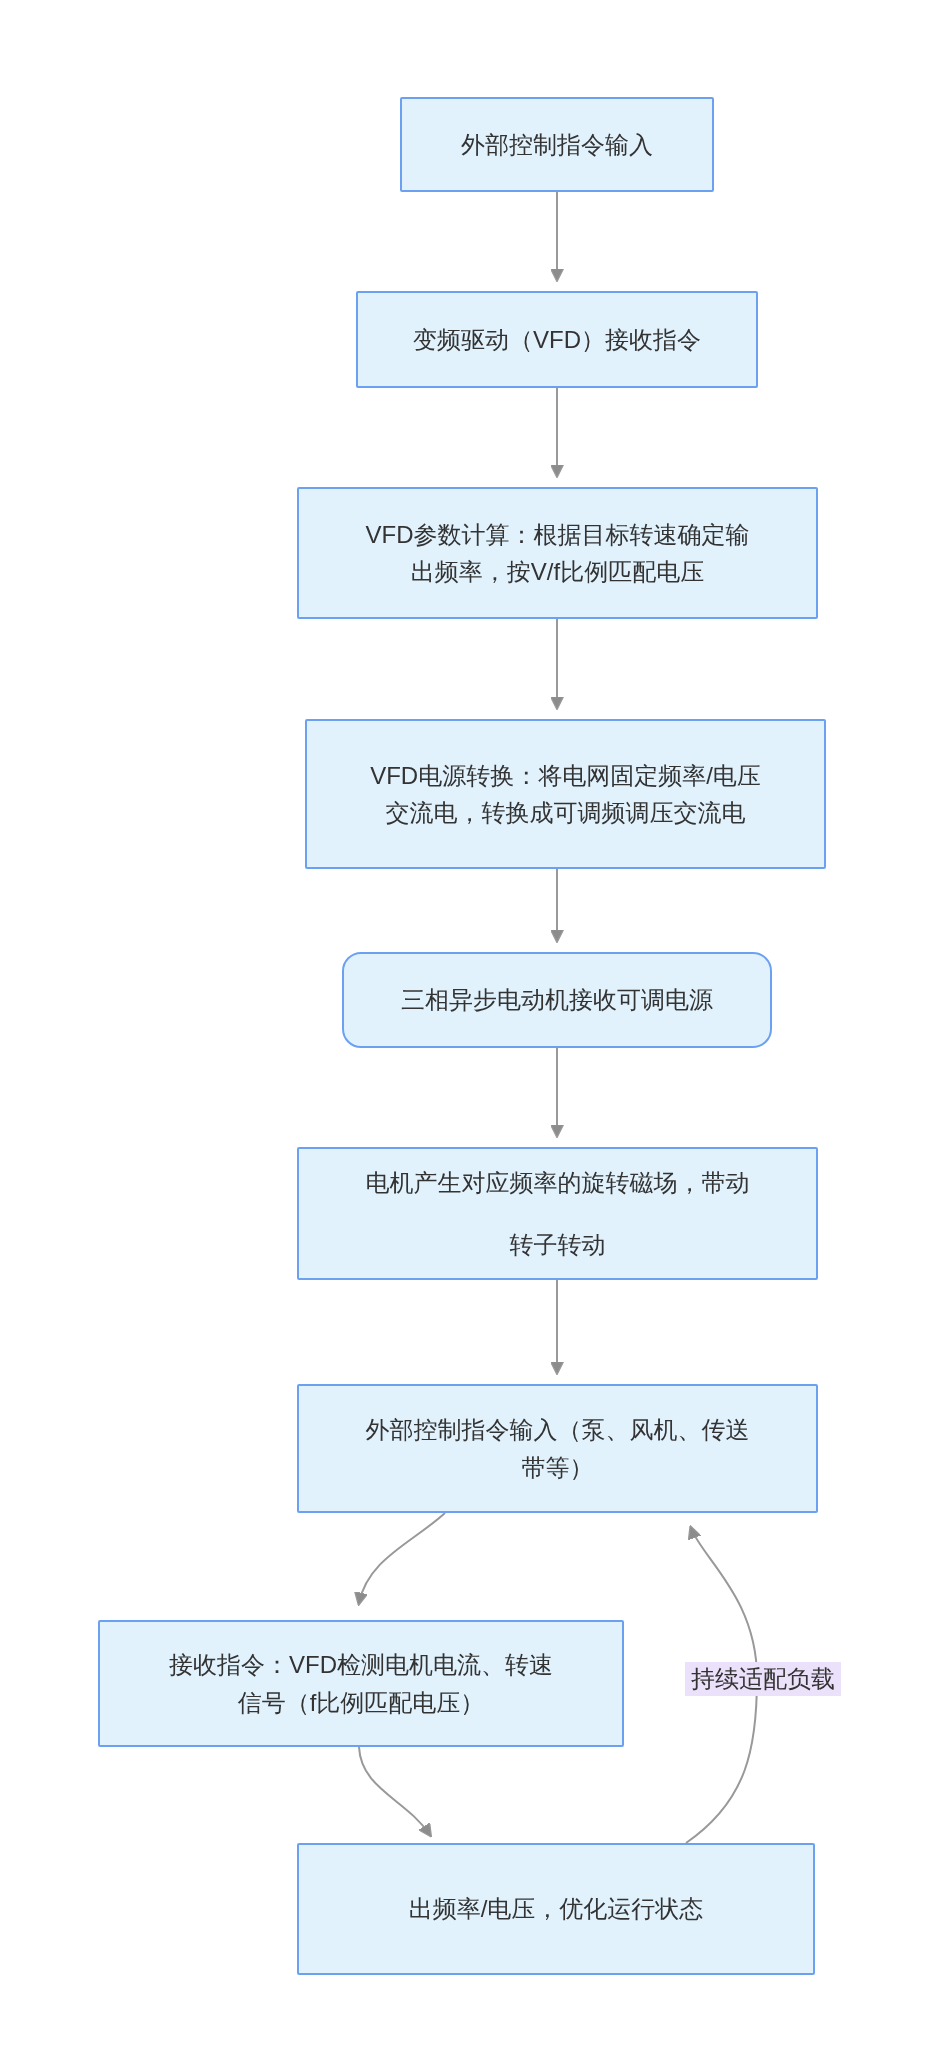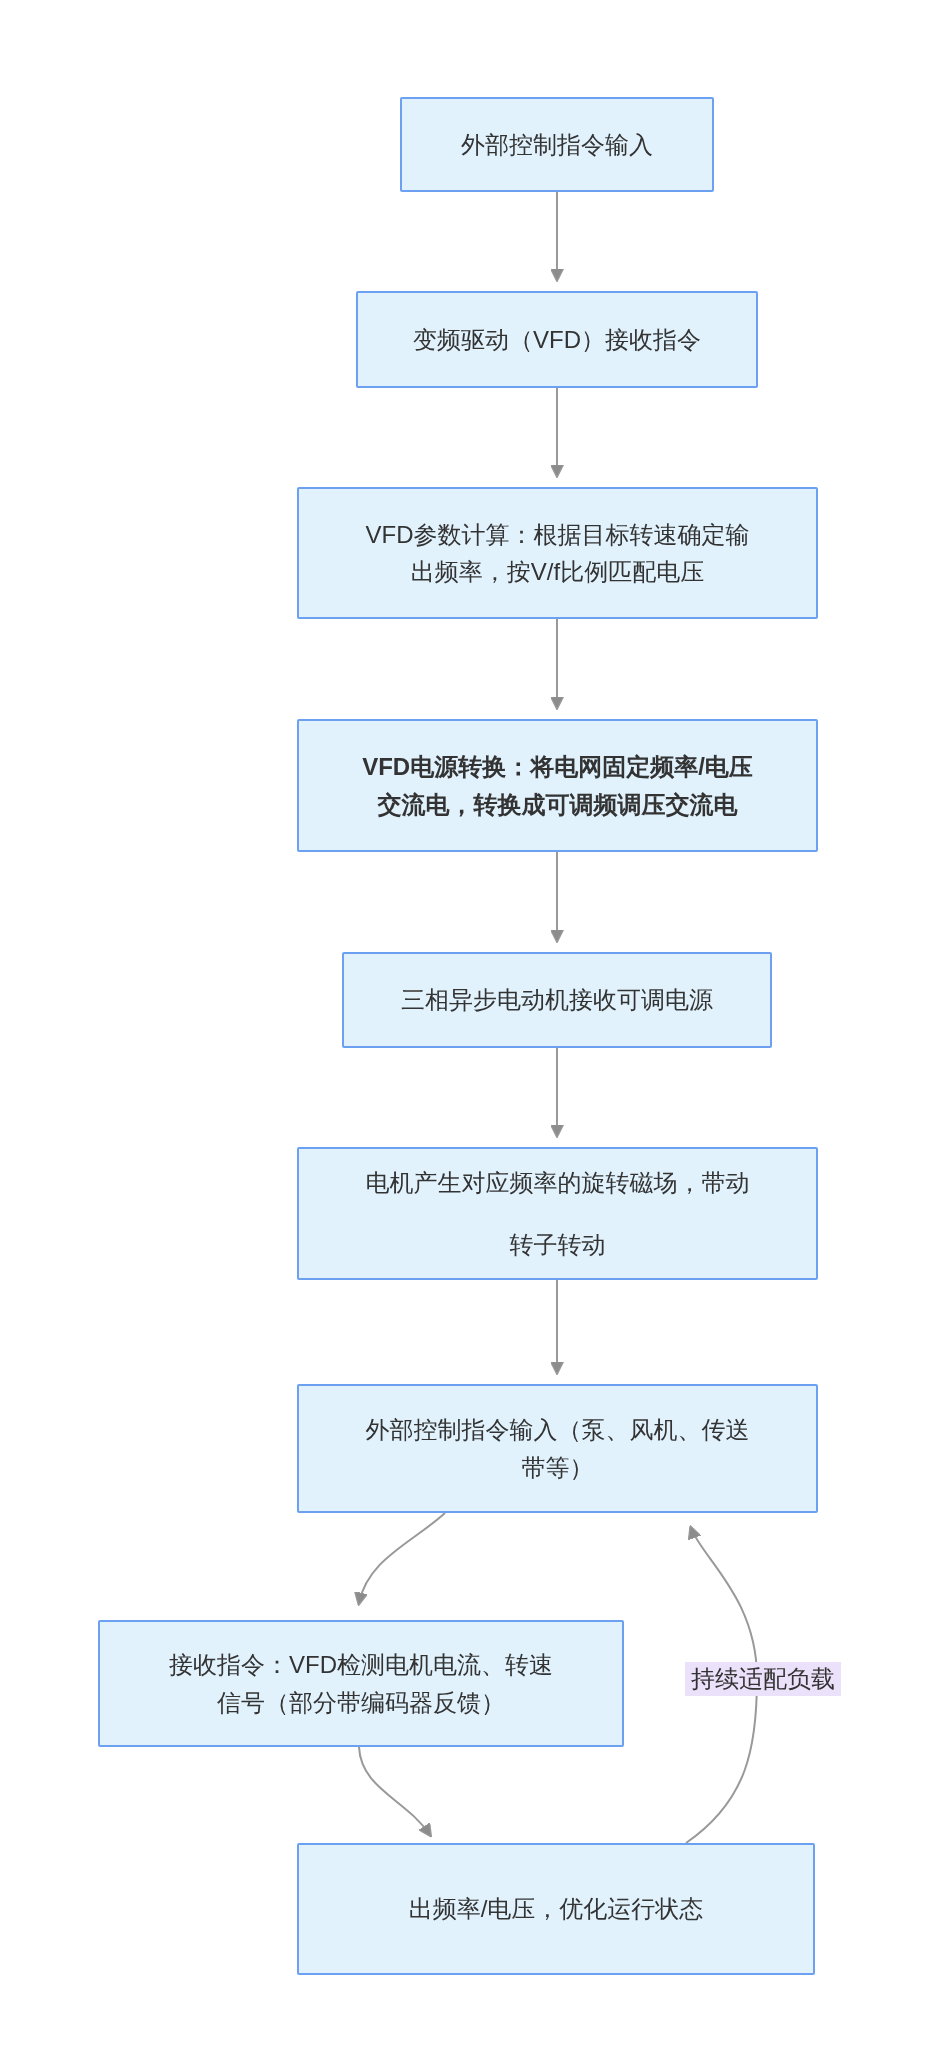--- a/index.html
+++ b/index.html
@@ -83,42 +83,42 @@
 
   <div class="node" style="left:297px;top:487px;width:521px;height:132px;">
     <span class="line">VFD参数计算：根据目标转速确定输</span>
     <span class="line">出频率，按V/f比例匹配电压</span>
   </div>
 
   <div class="node" style="left:356px;top:291px;width:402px;height:97px;">
     <span class="line">变频驱动（VFD）接收指令</span>
   </div>
 
-  <div class="node" style="left:297px;top:719px;width:521px;height:133px;font-weight:bold;">
+  <div class="node" style="left:305px;top:719px;width:521px;height:150px;">
     <span class="line">VFD电源转换：将电网固定频率/电压</span>
     <span class="line">交流电，转换成可调频调压交流电</span>
   </div>
 
-  <div class="node" style="left:342px;top:952px;width:430px;height:96px;">
+  <div class="node" style="left:342px;top:952px;width:430px;height:96px;border-radius:19px;">
     <span class="line">三相异步电动机接收可调电源</span>
   </div>
 
   <div class="node" style="left:297px;top:1147px;width:521px;height:133px;gap:24px;">
     <span class="line">电机产生对应频率的旋转磁场，带动</span>
     <span class="line">转子转动</span>
   </div>
 
   <div class="node" style="left:297px;top:1384px;width:521px;height:129px;">
     <span class="line">外部控制指令输入（泵、风机、传送</span>
     <span class="line">带等）</span>
   </div>
 
   <div class="node" style="left:98px;top:1620px;width:526px;height:127px;">
     <span class="line">接收指令：VFD检测电机电流、转速</span>
-    <span class="line">信号（部分带编码器反馈）</span>
+    <span class="line">信号（f比例匹配电压）</span>
   </div>
 
   <div class="node" style="left:297px;top:1843px;width:518px;height:132px;">
     <span class="line">出频率/电压，优化运行状态</span>
   </div>
 
   <div class="edge-label" style="left:685px;top:1662px;">持续适配负载</div>
 
 </div>
 

